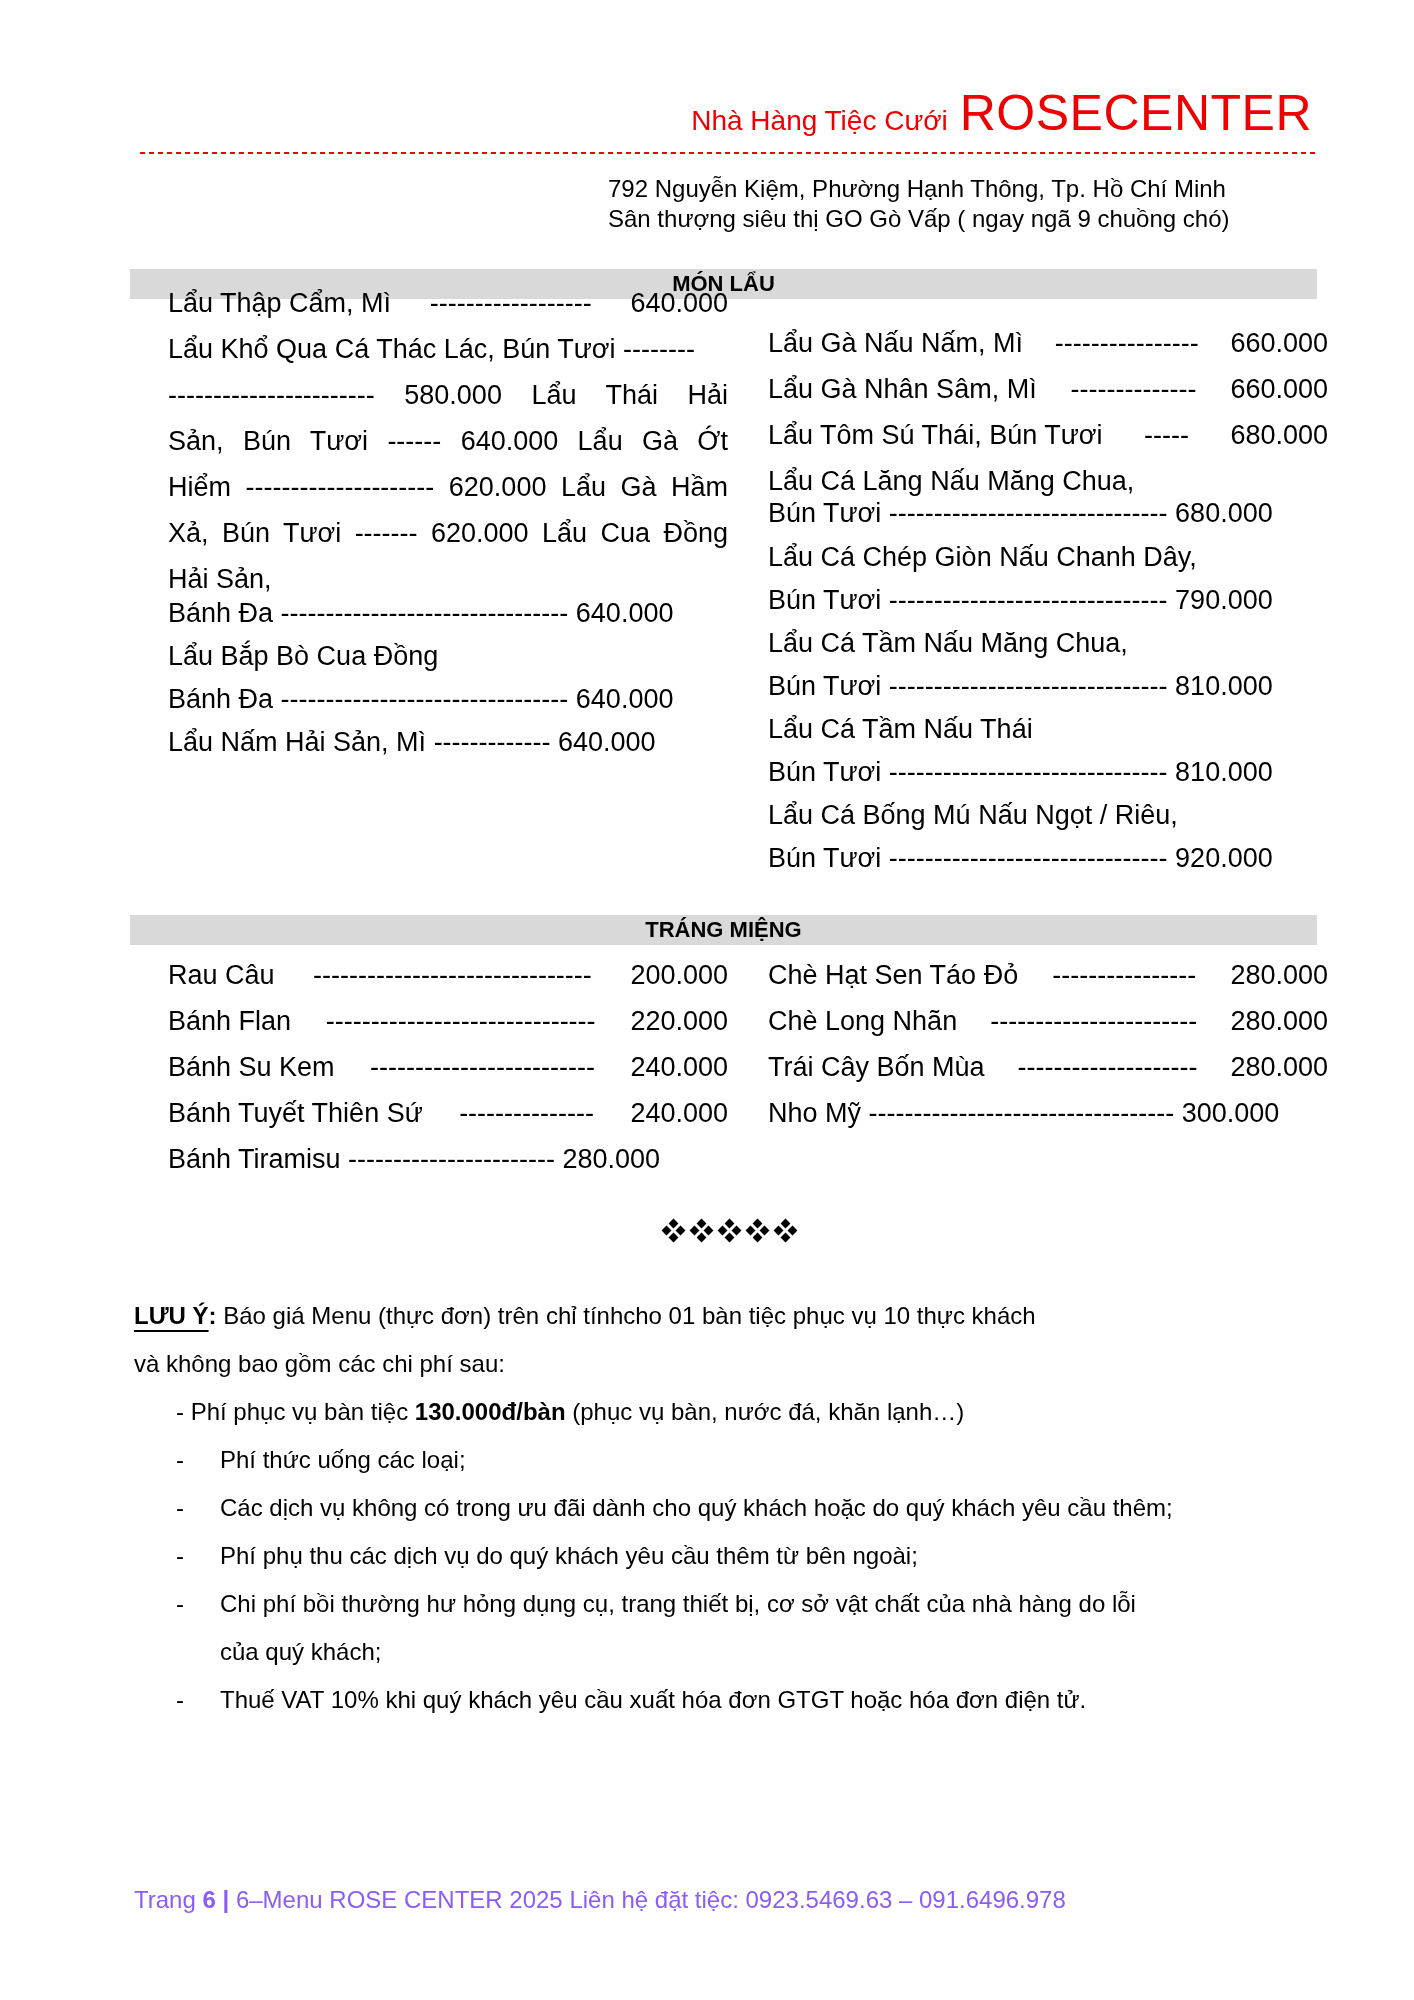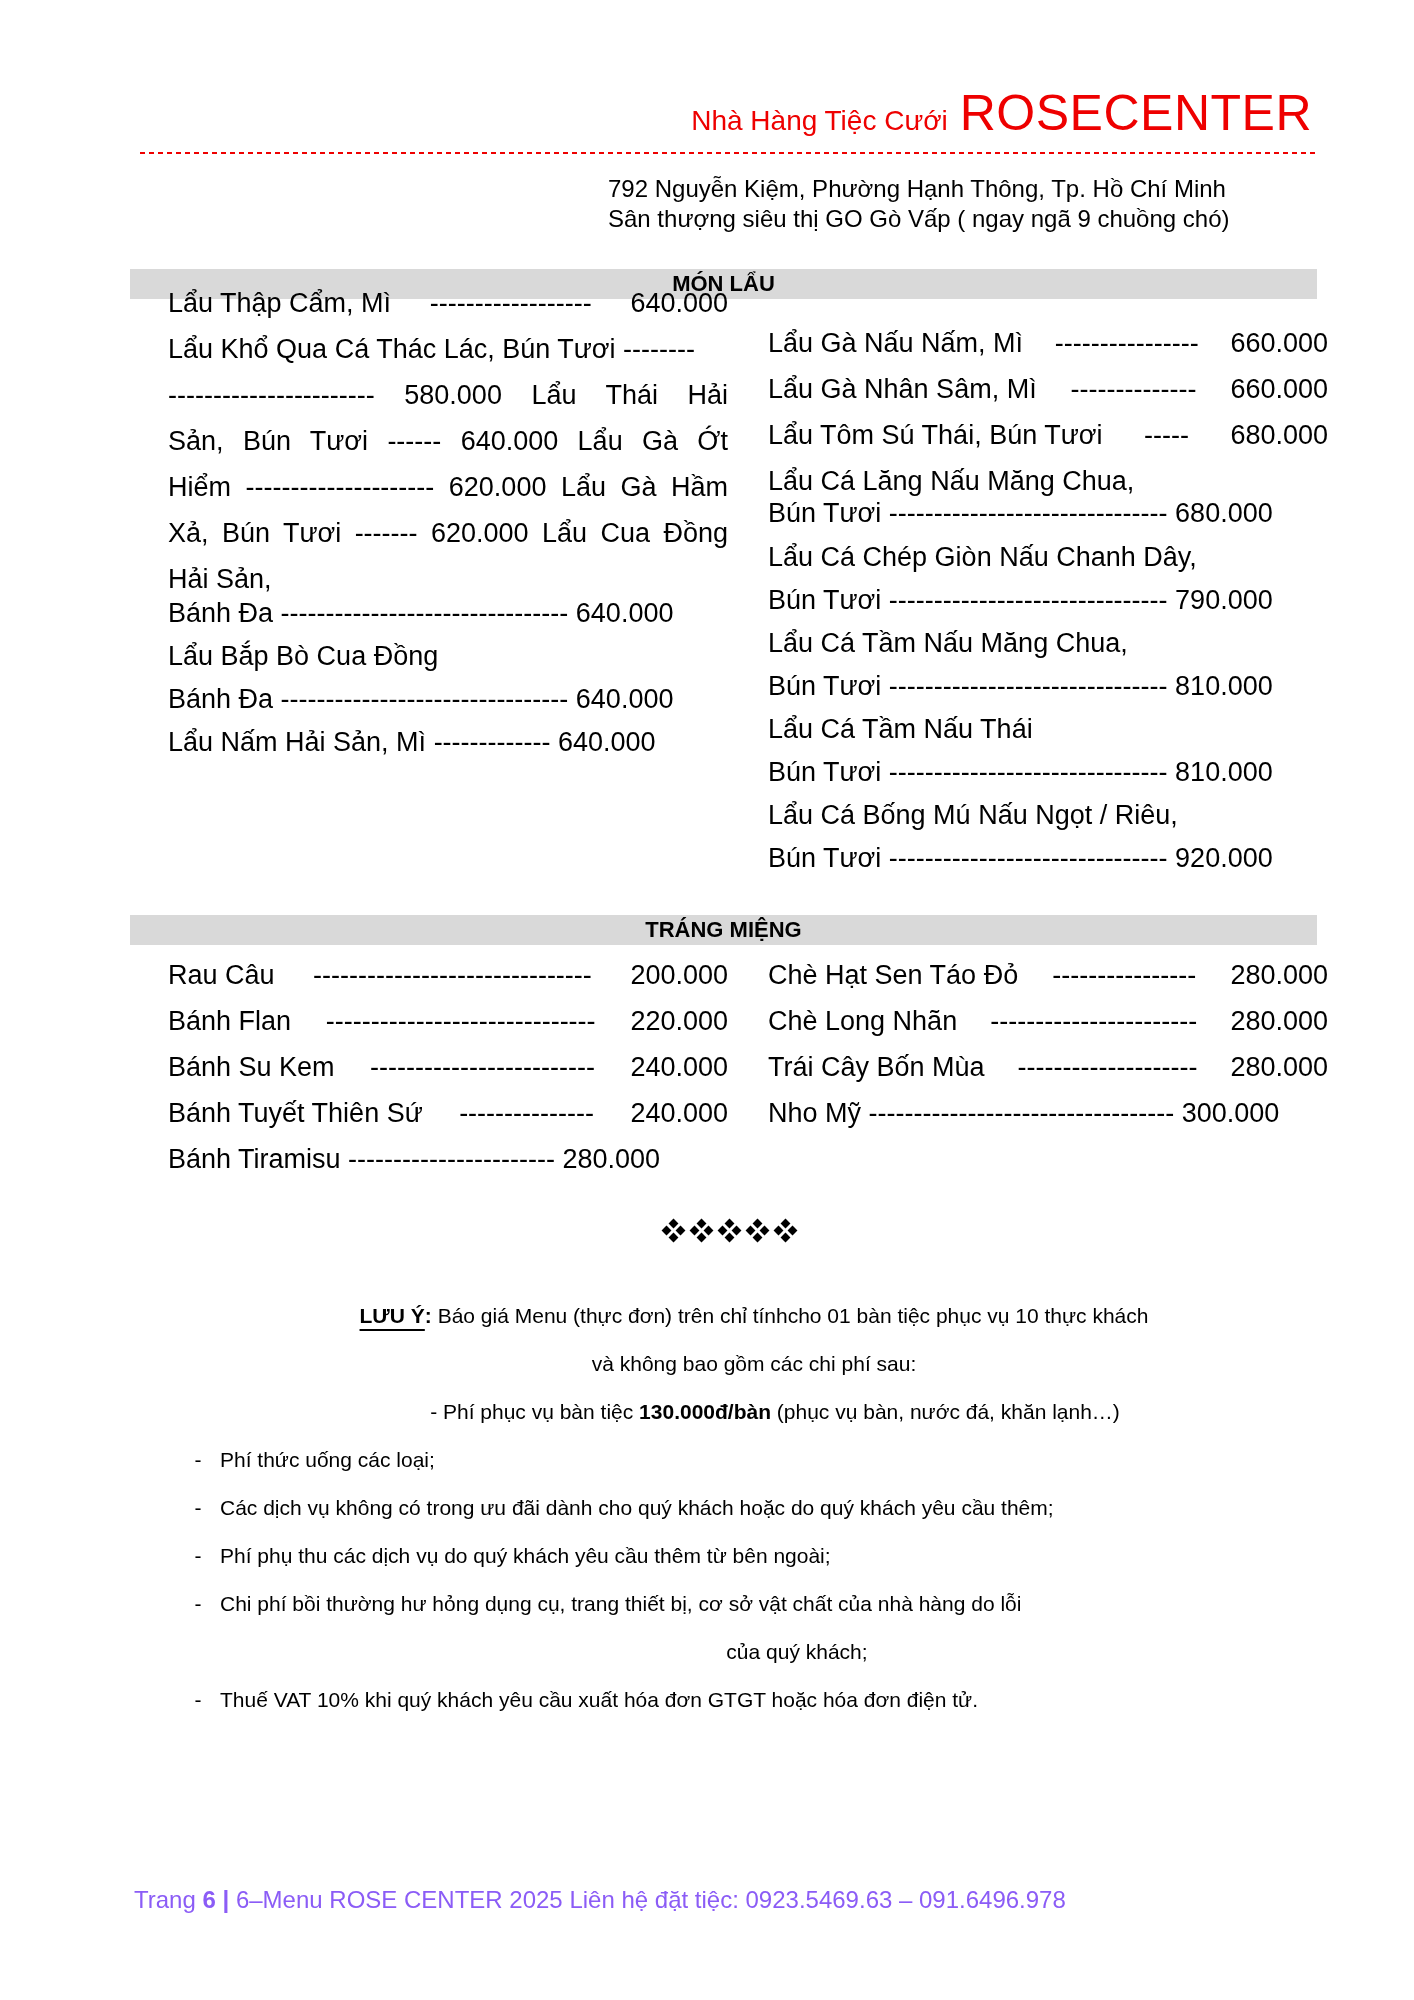--- a/index.html
+++ b/index.html
@@ -77,22 +77,21 @@
       width: 150px;
       height: 30px;
     }
 
     
     .notes {
       position: absolute;
       left: 134px;
       top: 1292px;
       width: 1240px;
-      font-size: 21px;
-      text-align: center;
+      font-size: 24px;
     }
     .notes .row { height: 48px; line-height: 48px; white-space: nowrap; }
     .notes .label { font-weight: bold; text-decoration: underline; text-underline-offset: 6px; }
     .notes .label-colon { font-weight: bold; }
     .notes .indent { padding-left: 42px; }
     .notes .bullet-row { display: flex; height: 48px; line-height: 48px; white-space: nowrap; }
     .notes .bullet-row .dash { width: 86px; padding-left: 42px; }
     .notes .cont { padding-left: 86px; }
 
     

